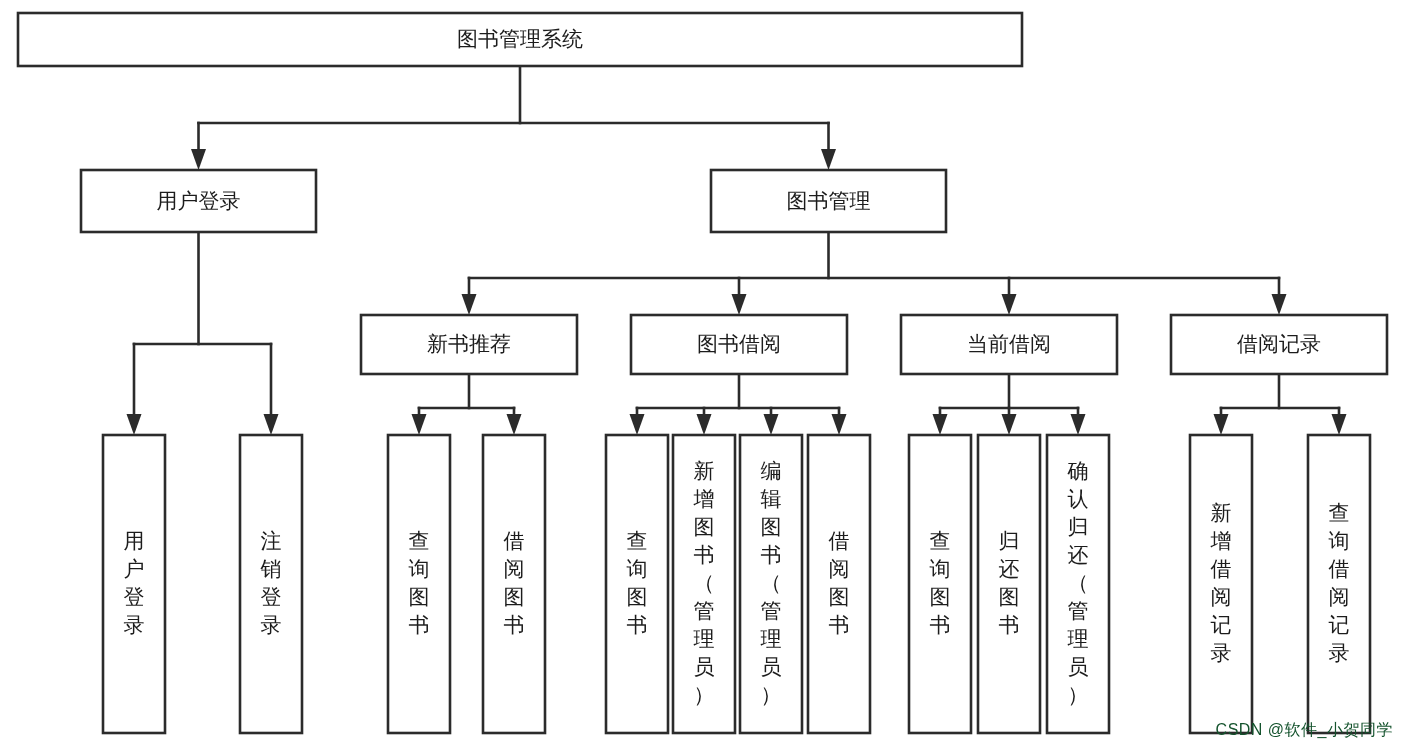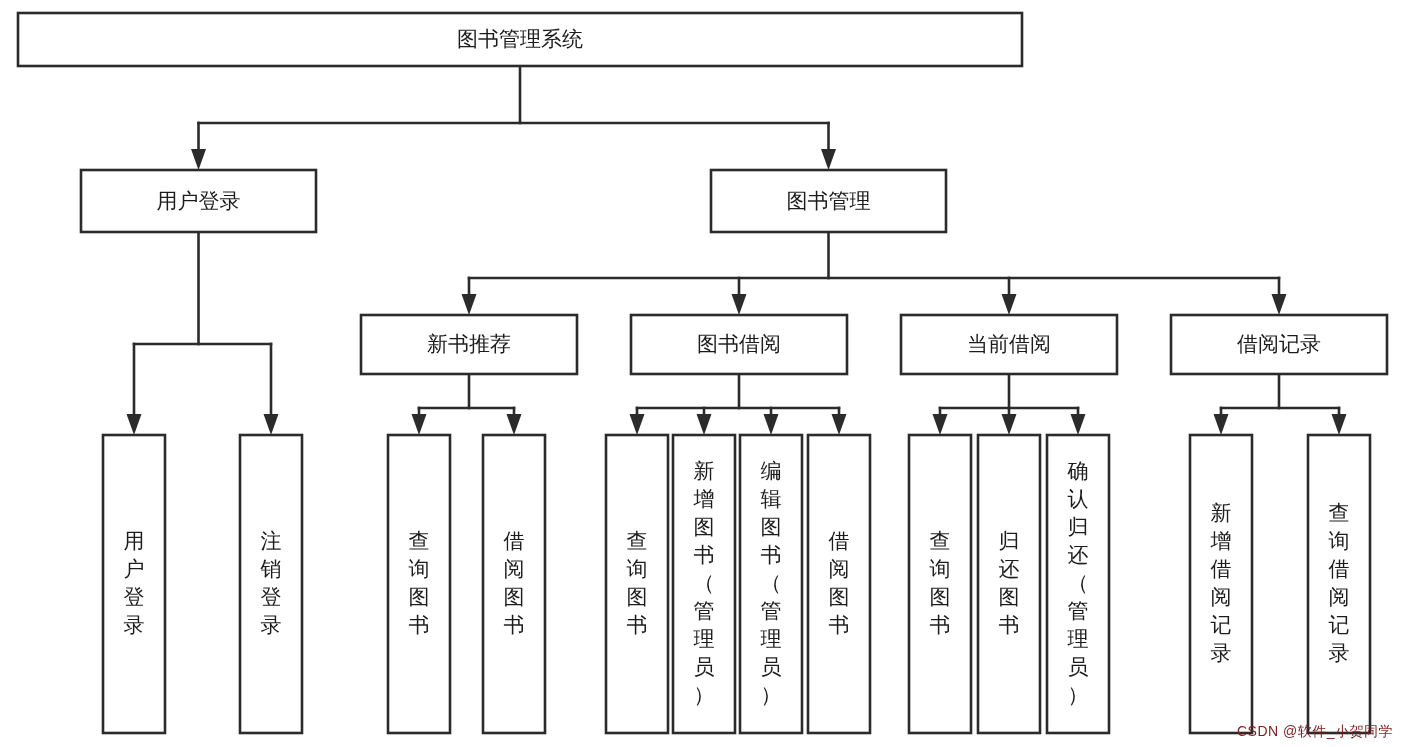--- a/index.html
+++ b/index.html
@@ -53,22 +53,22 @@
     font-size: 21px;
     fill: #1c1c1c;
     text-anchor: middle;
     dominant-baseline: middle;
   }
   .watermark {
     position: absolute;
     right: 12px;
     bottom: 6px;
     font-family: "Liberation Sans", "DejaVu Sans", sans-serif;
-    font-size: 14px;
-    color: #7f1d1d;
+    font-size: 16px;
+    color: #14532d;
     letter-spacing: 0.5px;
     white-space: nowrap;
     pointer-events: none;
   }
 </style>
 </head>
 <body>
 
 <div id="diagram-root">
   <svg class="flowchart" viewBox="0 0 1405 747" xmlns="http://www.w3.org/2000/svg">

